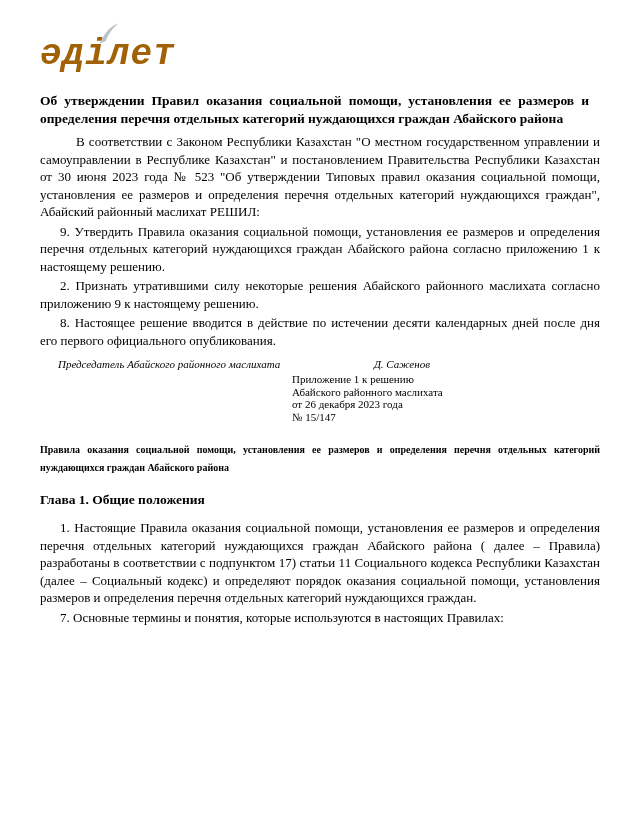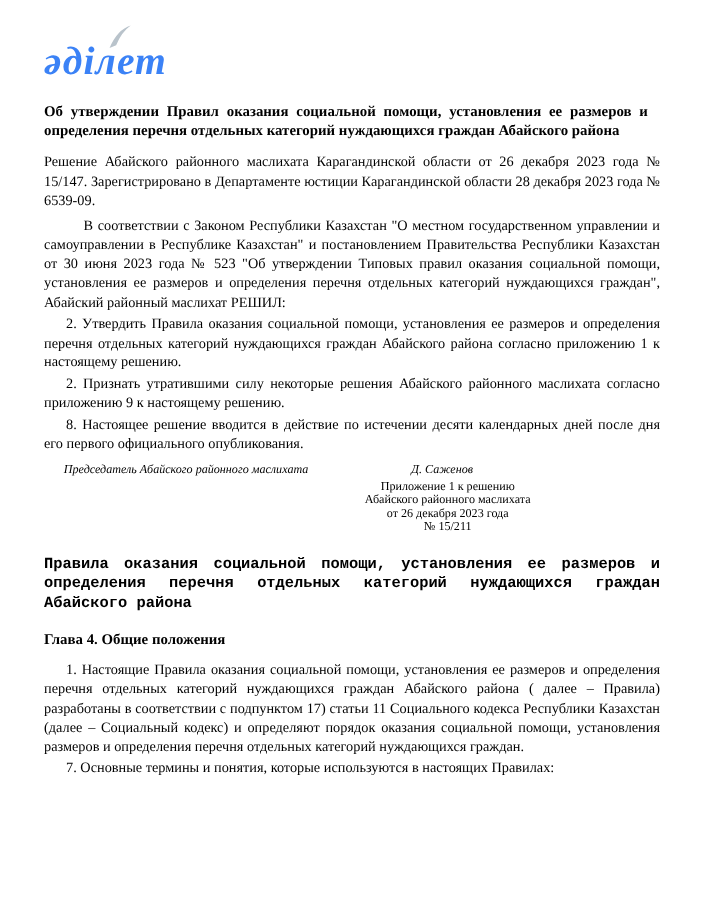--- a/index.html
+++ b/index.html
@@ -16,25 +16,25 @@
     width: 640px;
     height: 828px;
     padding: 34px 40px 0 40px;
   }
   .logo {
     position: relative;
     height: 48px;
     margin-bottom: 8px;
   }
   .logo-text {
-    font-family: Liberation Serif, serif;
+    font-family: Liberation Mono, monospace;
     font-style: italic;
     font-weight: bold;
     font-size: 36px;
-    color: #3b82f6;
+    color: #a16207;
     letter-spacing: 1px;
   }
   .quill {
     position: absolute;
     left: 56px;
     top: -12px;
   }
   .title {
     font-size: 13.5px;
     font-weight: bold;
@@ -70,29 +70,28 @@
     font-size: 11px;
     font-style: italic;
   }
   .signature-role { margin-left: 18px; }
   .signature-name { margin-left: auto; margin-right: 170px; }
   .appendix {
     width: 230px;
     margin: 3px 78px 0 auto;
     font-size: 11px;
     line-height: 12.5px;
-    text-align: center;
+    text-align: left;
   }
   .rules-title {
-    font-size: 14px;
+    font-size: 10px;
     font-weight: bold;
     line-height: 18px;
     text-align: justify;
     margin: 18px 0 0 0;
-    font-family: Liberation Mono, monospace;
   }
   .chapter {
     font-size: 13.5px;
     font-weight: bold;
     margin: 15px 0 0 0;
   }
   .para {
     font-size: 13px;
     line-height: 17.5px;
     text-align: justify;
@@ -109,42 +108,41 @@
 
   <div class="logo">
     <span class="logo-text">әділет</span>
     <svg class="quill" width="24" height="24" viewBox="0 0 40 40">
       <path d="M6 36 Q18 8 38 2 Q24 12 16 32 Z" fill="#b9c3cb"></path>
     </svg>
   </div>
 
   <div class="title">Об утверждении Правил оказания социальной помощи, установления ее размеров и определения перечня отдельных категорий нуждающихся граждан Абайского района</div>
 
-  <p class="meta">Решение Абайского районного маслихата Карагандинской области от 26 декабря 2023 года № 15/147. Зарегистрировано в Департаменте юстиции Карагандинской области 28 декабря 2023 года № 6539-09.</p>
 
   <p class="preamble">В соответствии с Законом Республики Казахстан "О местном государственном управлении и самоуправлении в Республике Казахстан" и постановлением Правительства Республики Казахстан от 30 июня 2023 года № 523 "Об утверждении Типовых правил оказания социальной помощи, установления ее размеров и определения перечня отдельных категорий нуждающихся граждан", Абайский районный маслихат РЕШИЛ:</p>
 
   <div>
-    <p class="item">2. Утвердить Правила оказания социальной помощи, установления ее размеров и определения перечня отдельных категорий нуждающихся граждан Абайского района согласно приложению 1 к настоящему решению.</p>
+    <p class="item">9. Утвердить Правила оказания социальной помощи, установления ее размеров и определения перечня отдельных категорий нуждающихся граждан Абайского района согласно приложению 1 к настоящему решению.</p>
     <p class="item">2. Признать утратившими силу некоторые решения Абайского районного маслихата согласно приложению 9 к настоящему решению.</p>
     <p class="item">8. Настоящее решение вводится в действие по истечении десяти календарных дней после дня его первого официального опубликования.</p>
   </div>
 
   <div class="signature-row">
     <span class="signature-role">Председатель Абайского районного маслихата</span>
     <span class="signature-name">Д. Саженов</span>
   </div>
 
   <div class="appendix">
     <div>Приложение 1 к решению</div>
     <div>Абайского районного маслихата</div>
     <div>от 26 декабря 2023 года</div>
-    <div>№ 15/211</div>
+    <div>№ 15/147</div>
   </div>
 
   <div class="rules-title">Правила оказания социальной помощи, установления ее размеров и определения перечня отдельных категорий нуждающихся граждан Абайского района</div>
 
-  <div class="chapter">Глава 4. Общие положения</div>
+  <div class="chapter">Глава 1. Общие положения</div>
 
   <p class="para first">1. Настоящие Правила оказания социальной помощи, установления ее размеров и определения перечня отдельных категорий нуждающихся граждан Абайского района ( далее – Правила) разработаны в соответствии с подпунктом 17) статьи 11 Социального кодекса Республики Казахстан (далее – Социальный кодекс) и определяют порядок оказания социальной помощи, установления размеров и определения перечня отдельных категорий нуждающихся граждан.</p>
   <p class="para">7. Основные термины и понятия, которые используются в настоящих Правилах:</p>
 
 </div>
 
 </body></html>

